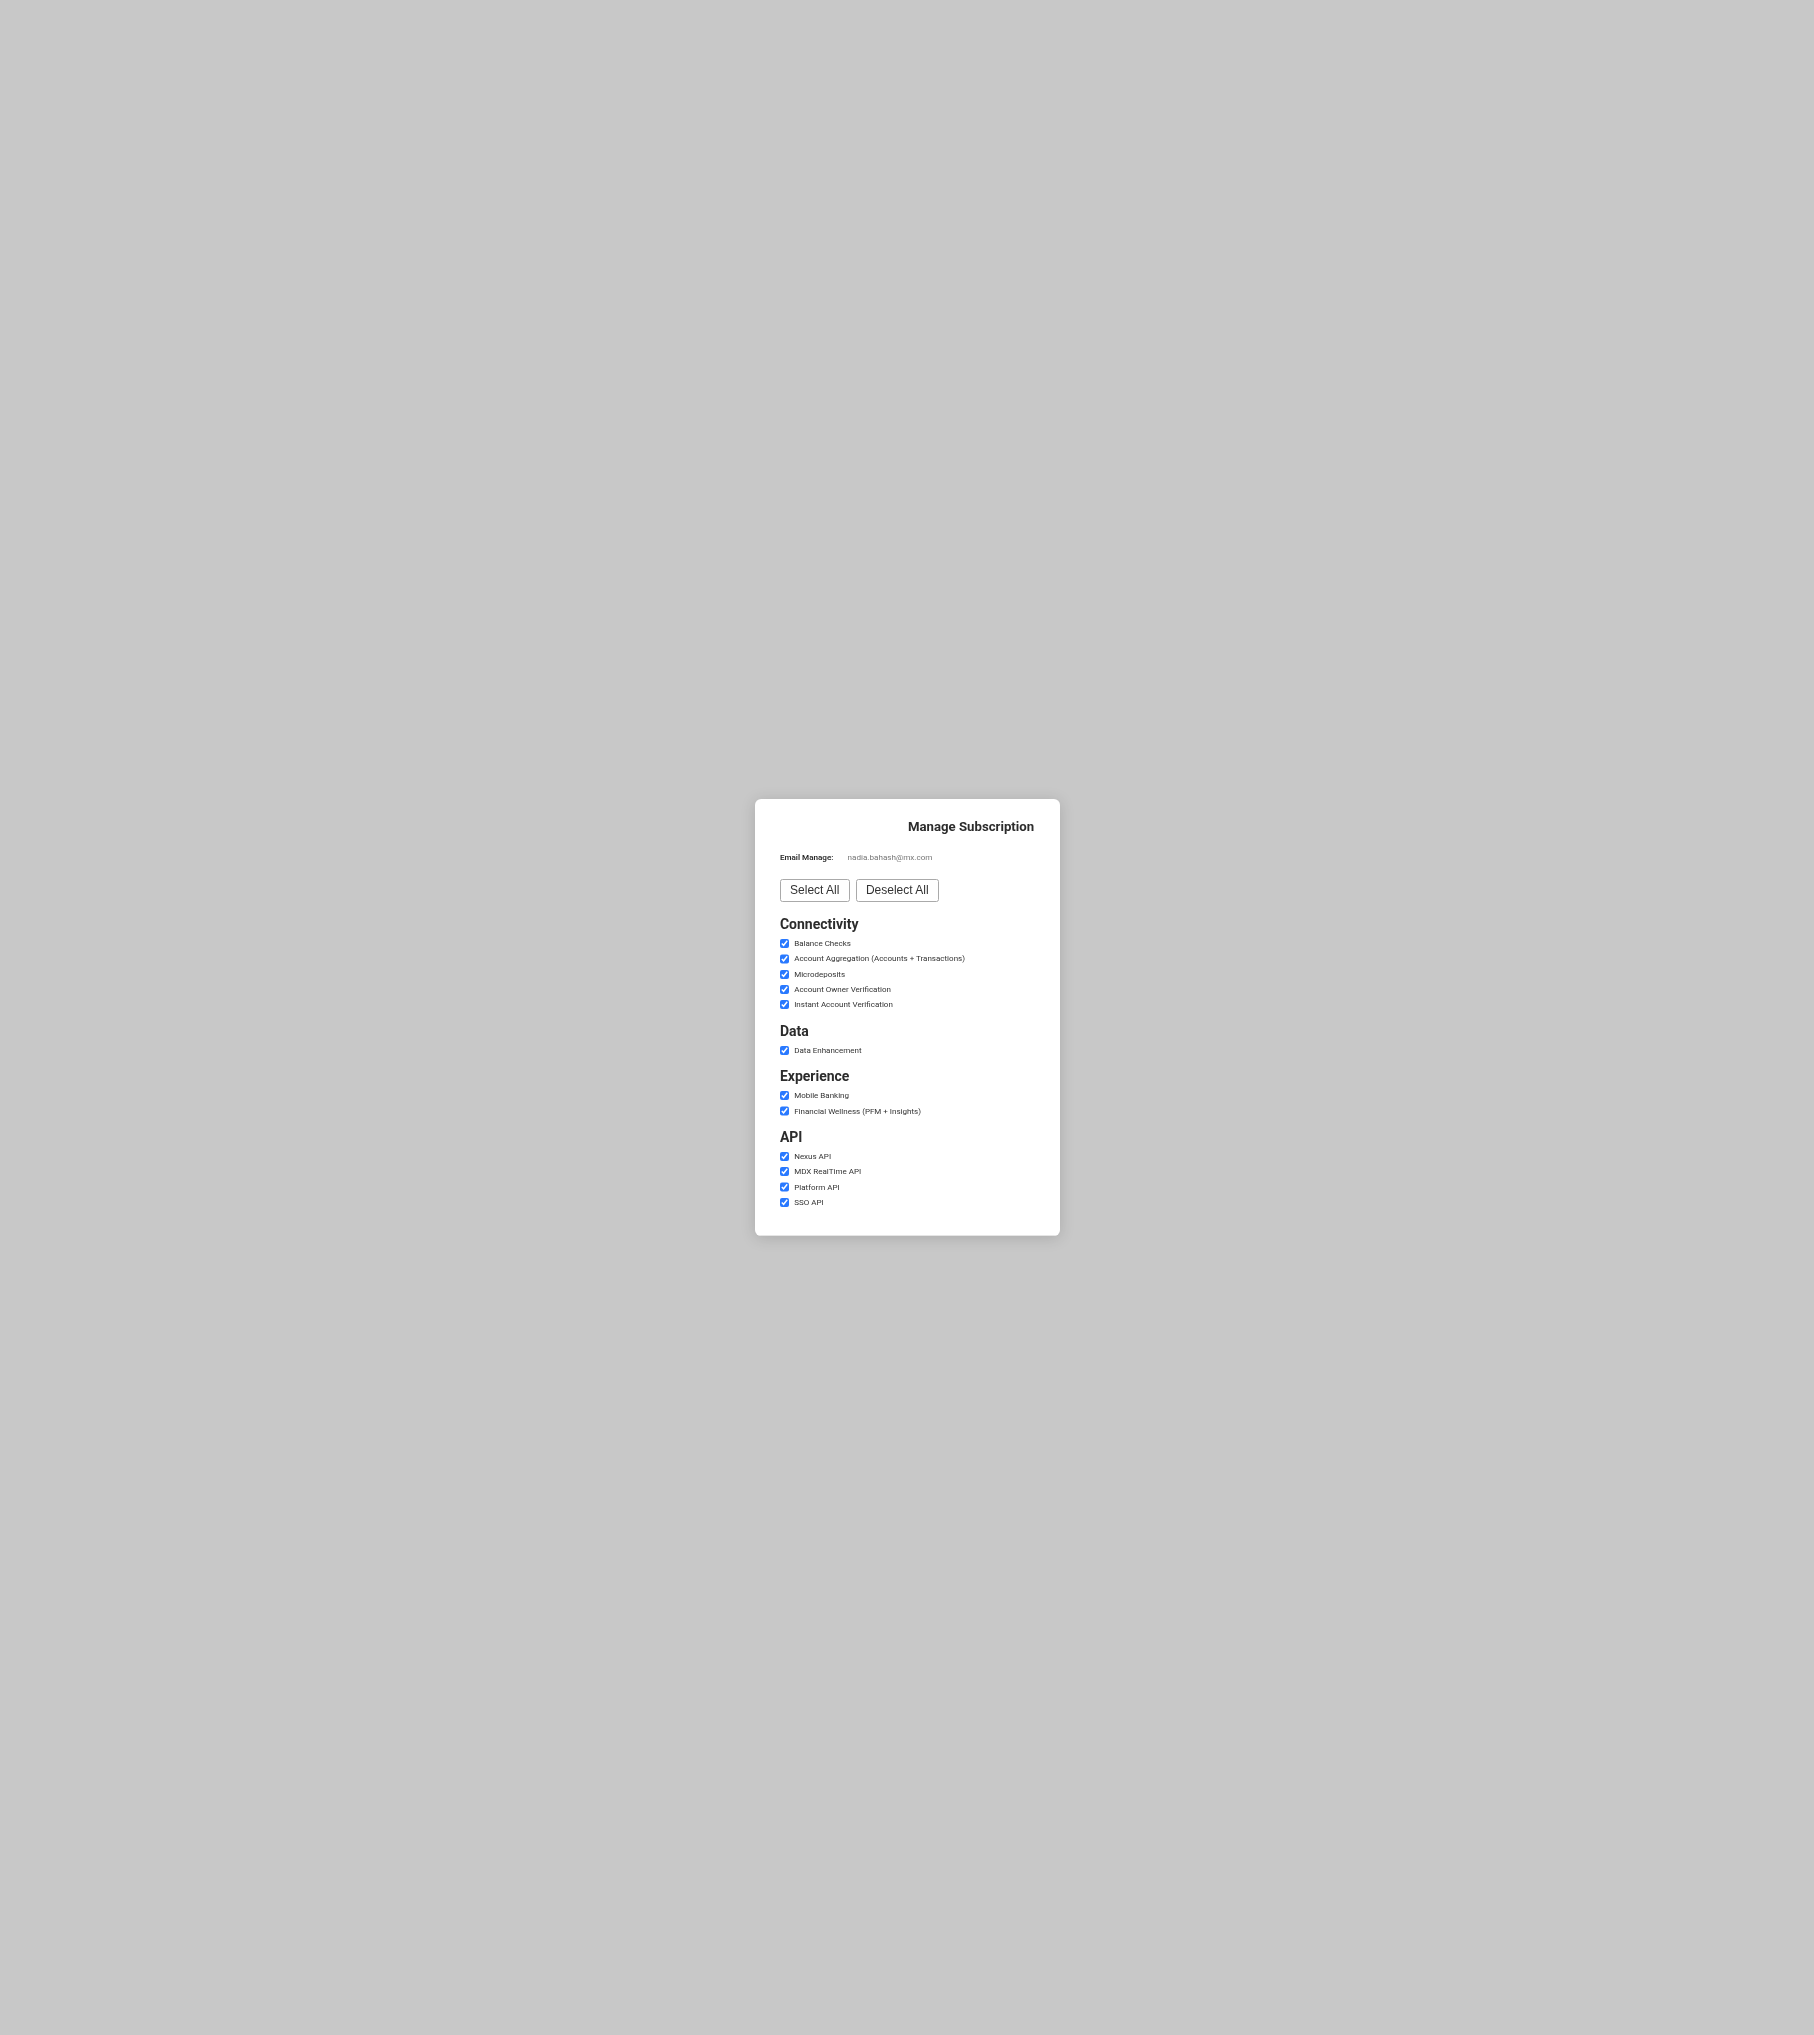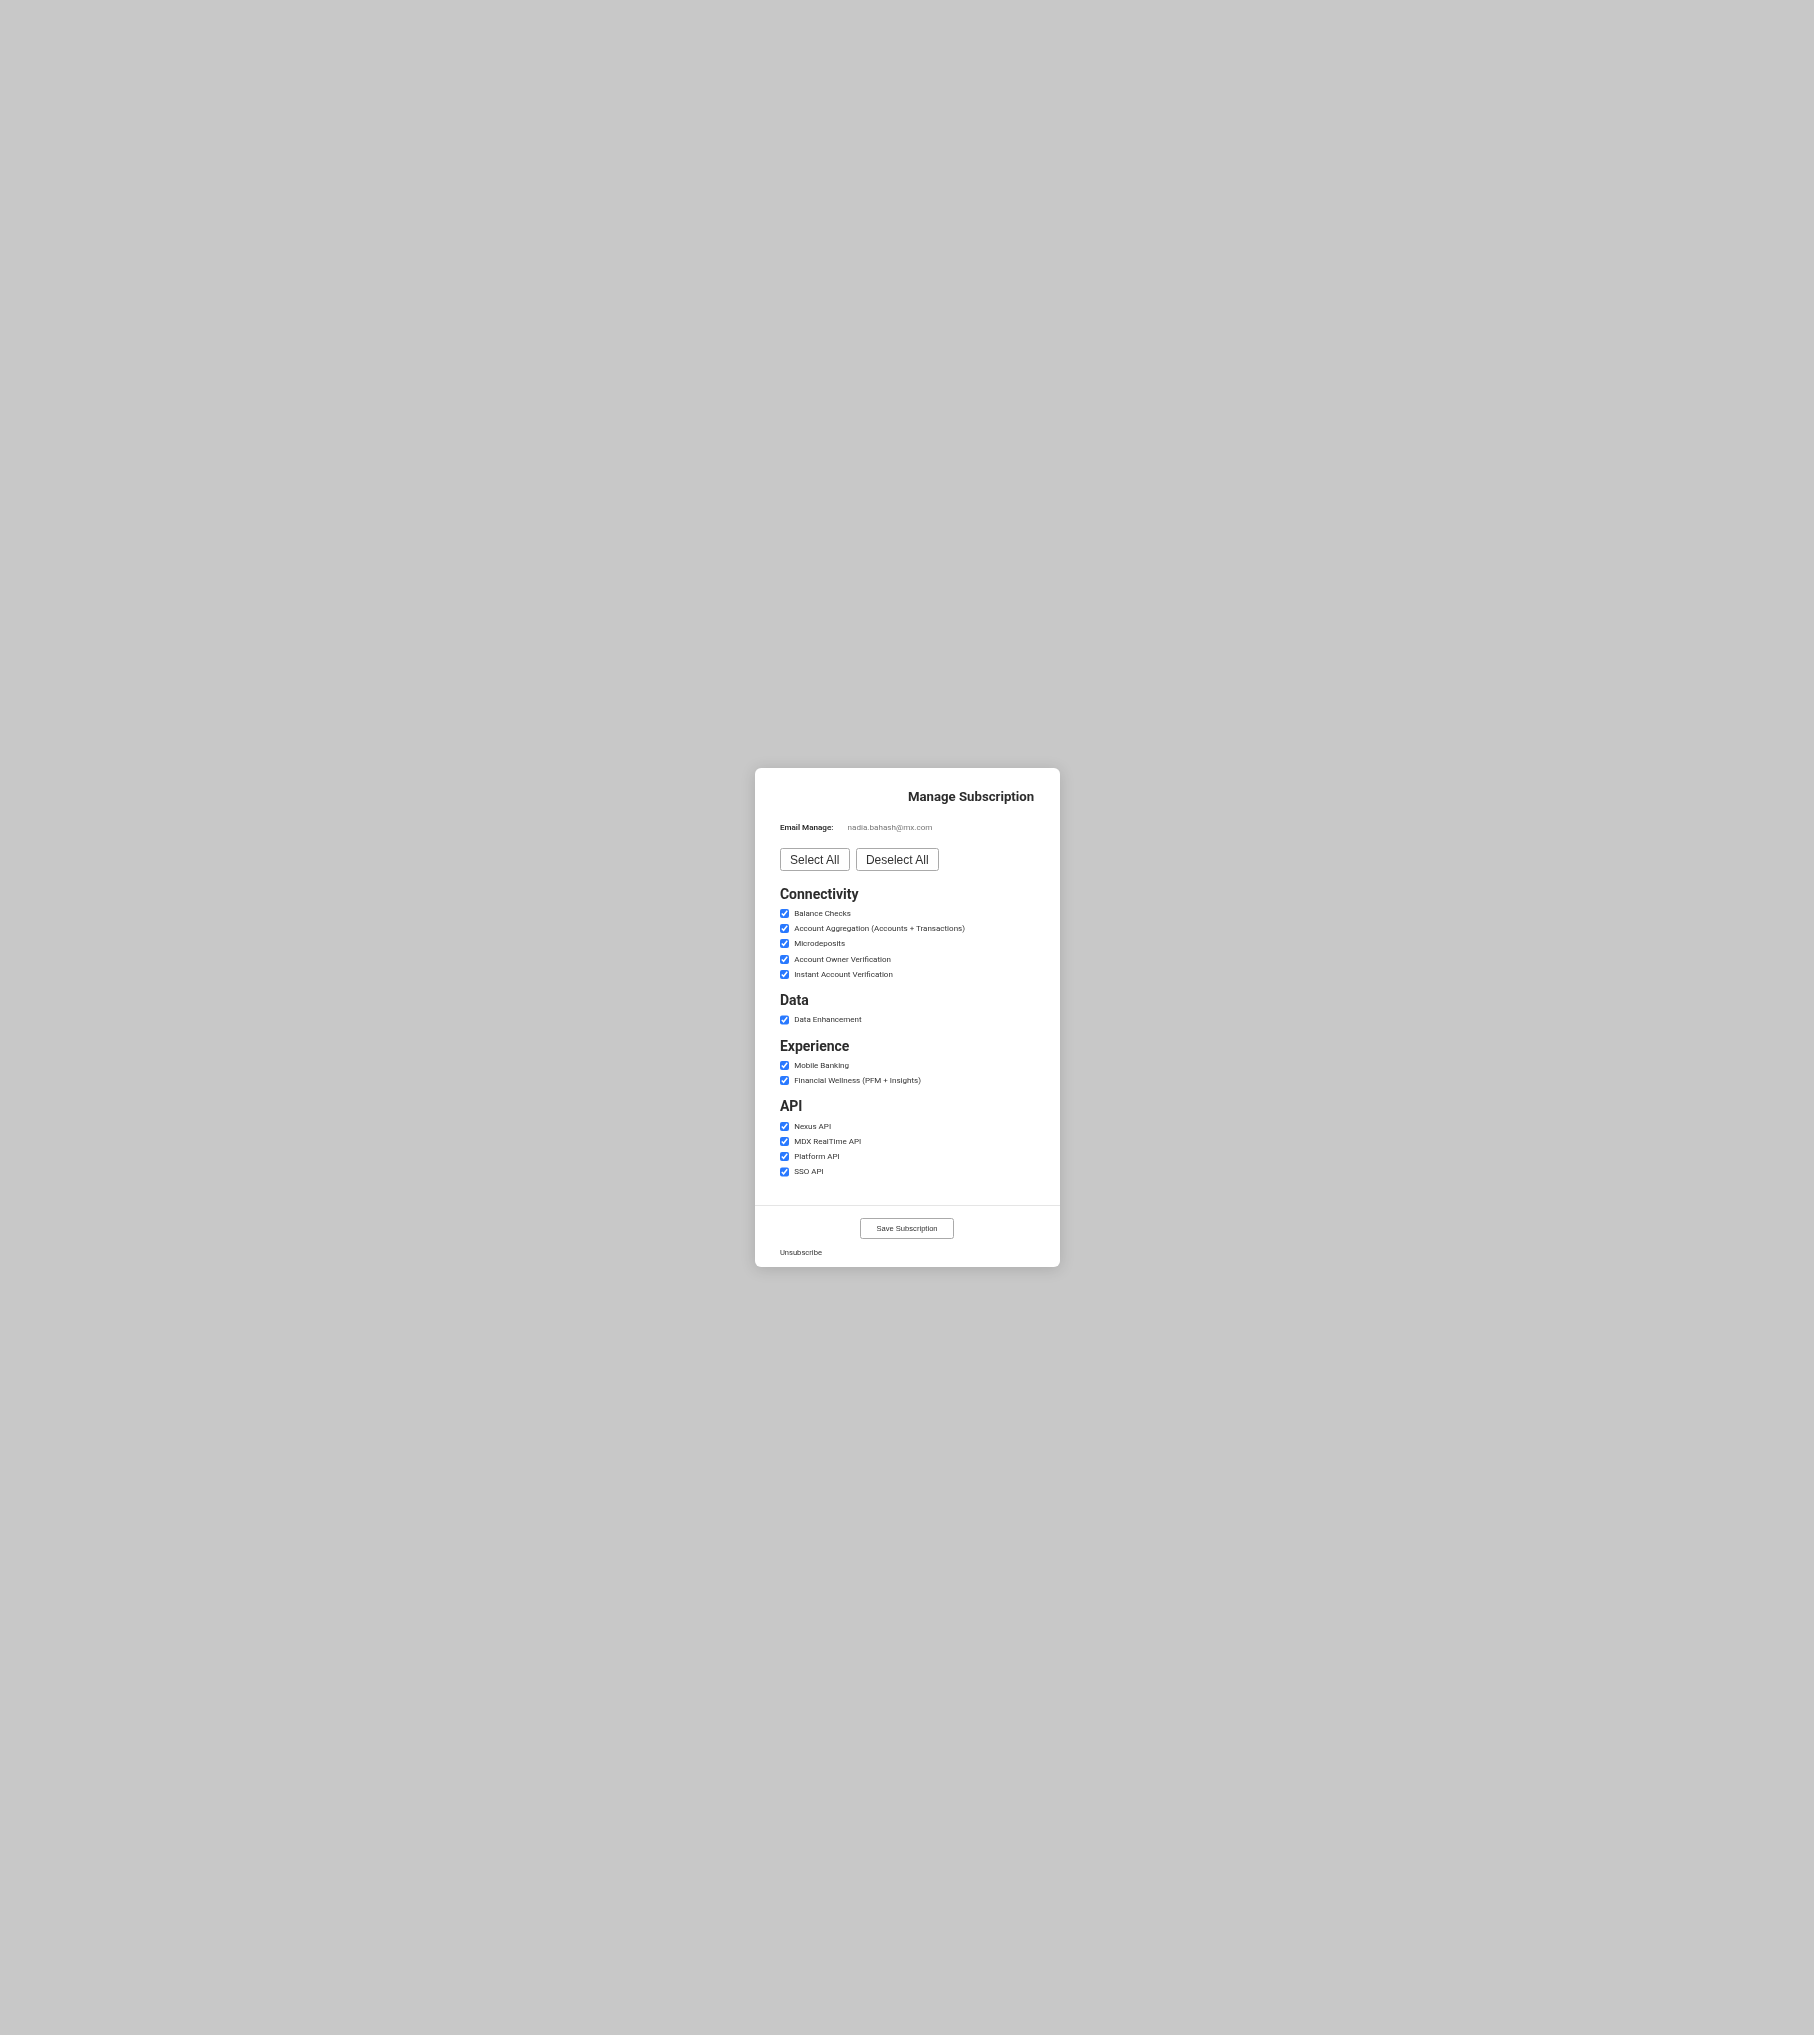--- a/index.html
+++ b/index.html
@@ -214,18 +214,14 @@
             <input type="checkbox" checked="" style="">
             <span>SSO API</span>
           </label>
         </div>
       </div>
 
   </div>
 
   <hr class="divider">
 
-  <div class="modal-footer">
-    <button class="btn-save">Save Subscription</button>
-    <a class="unsubscribe-link">Unsubscribe</a>
-  </div>
 </div>
 
 
 </body></html>

